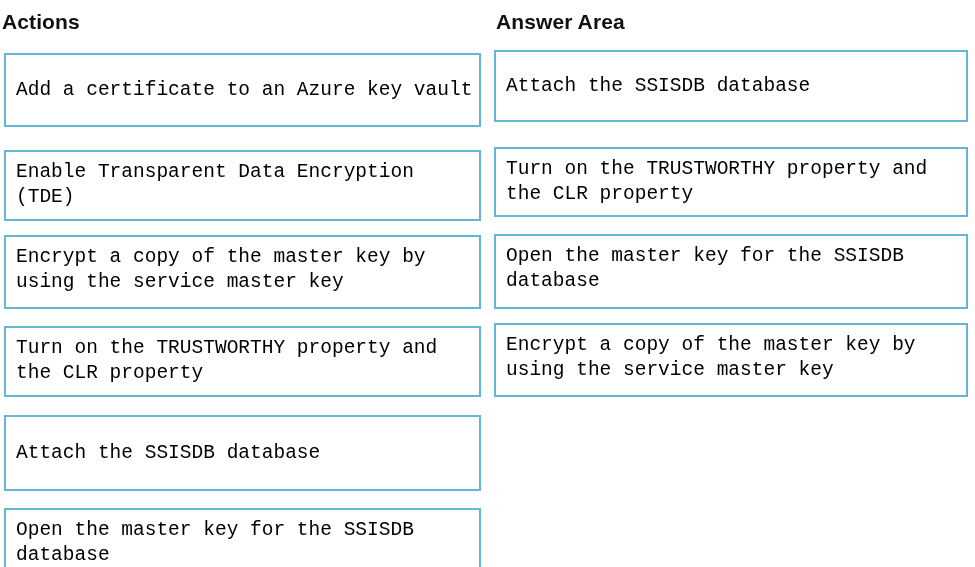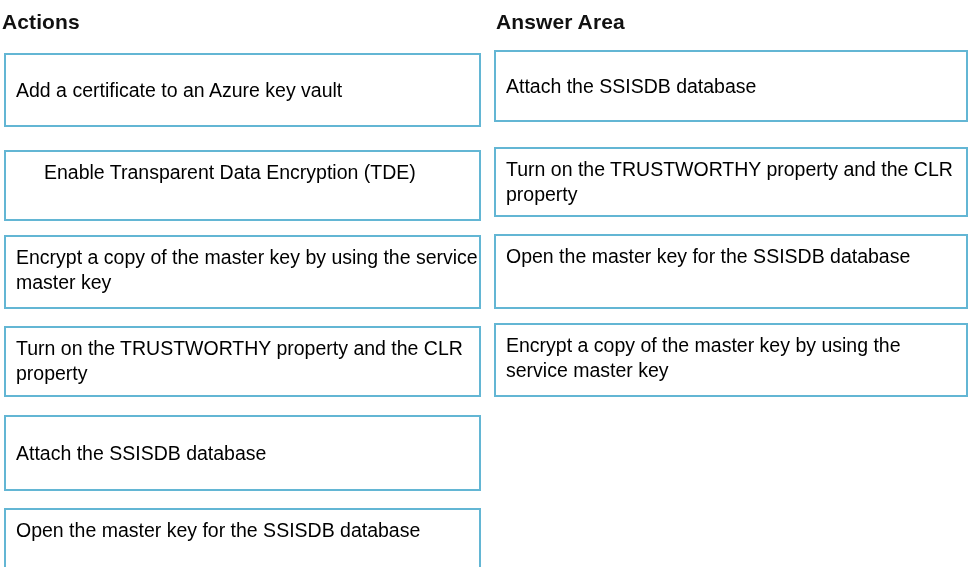--- a/index.html
+++ b/index.html
@@ -39,20 +39,21 @@
   #heading-answer  { left: 496px; top: -5px; }
 
   
   .opt-box {
     position: absolute;
     box-sizing: border-box;
     background: #ffffff;
     border: 2px solid #63b6d4;
     display: flex;
     align-items: center;
+    font-family: Liberation Mono, monospace;
   }
   .opt-box.top-align {
     align-items: flex-start;
   }
   .opt-text {
     font-size: 19.5px;
     line-height: 25px;
     color: #000000;
     padding: 0 0 0 10px;
     display: block;
@@ -63,21 +64,21 @@
     padding-top: 8px;
   }
 
   
   .col-left  { left: 4px;   width: 477px; }
   
   .col-right { left: 494px; width: 474px; }
 
   
   #action-box-0 { top: 37px;  height: 74px; }
-  #action-box-1 { top: 134px; height: 71px; padding-left: 28px; }
+  #action-box-1 { top: 134px; height: 71px; }
   #action-box-2 { top: 219px; height: 74px; }
   #action-box-3 { top: 310px; height: 71px; }
   #action-box-4 { top: 399px; height: 76px; }
   #action-box-5 { top: 492px; height: 73px; }
 
   
   #answer-box-0 { top: 34px;  height: 72px; }
   #answer-box-1 { top: 131px; height: 70px; }
   #answer-box-2 { top: 218px; height: 75px; }
   #answer-box-3 { top: 307px; height: 74px; }

